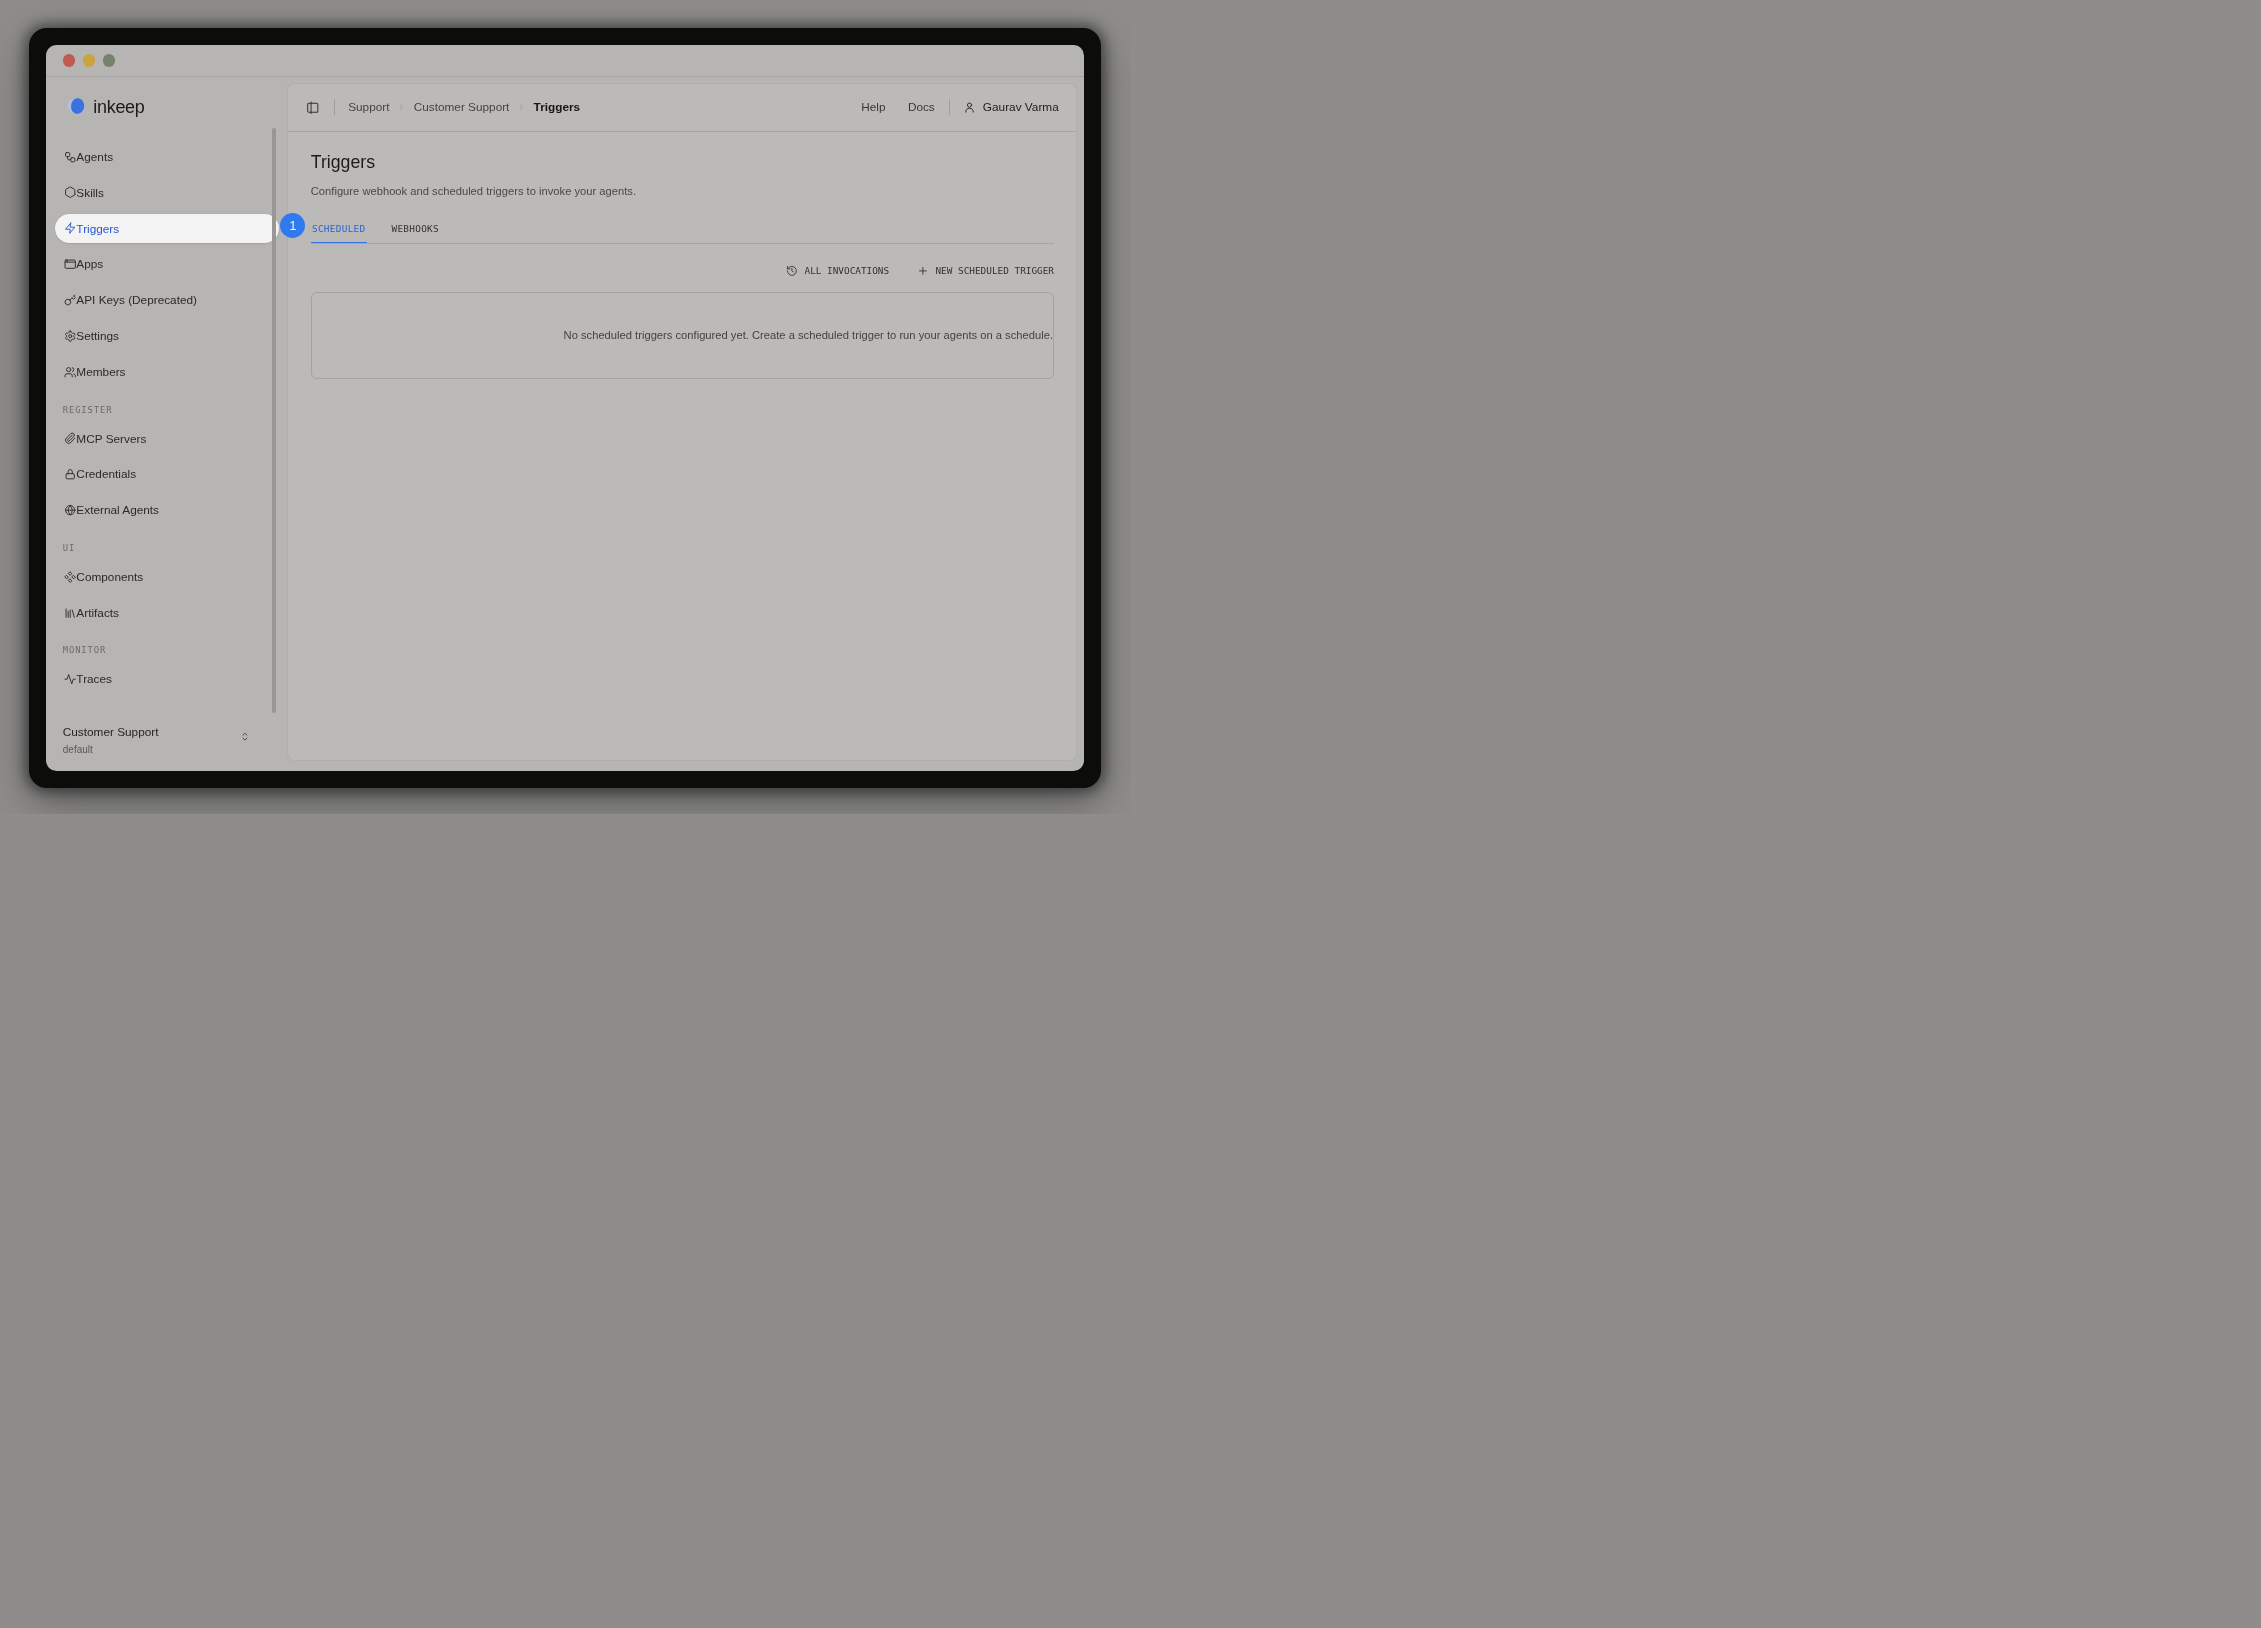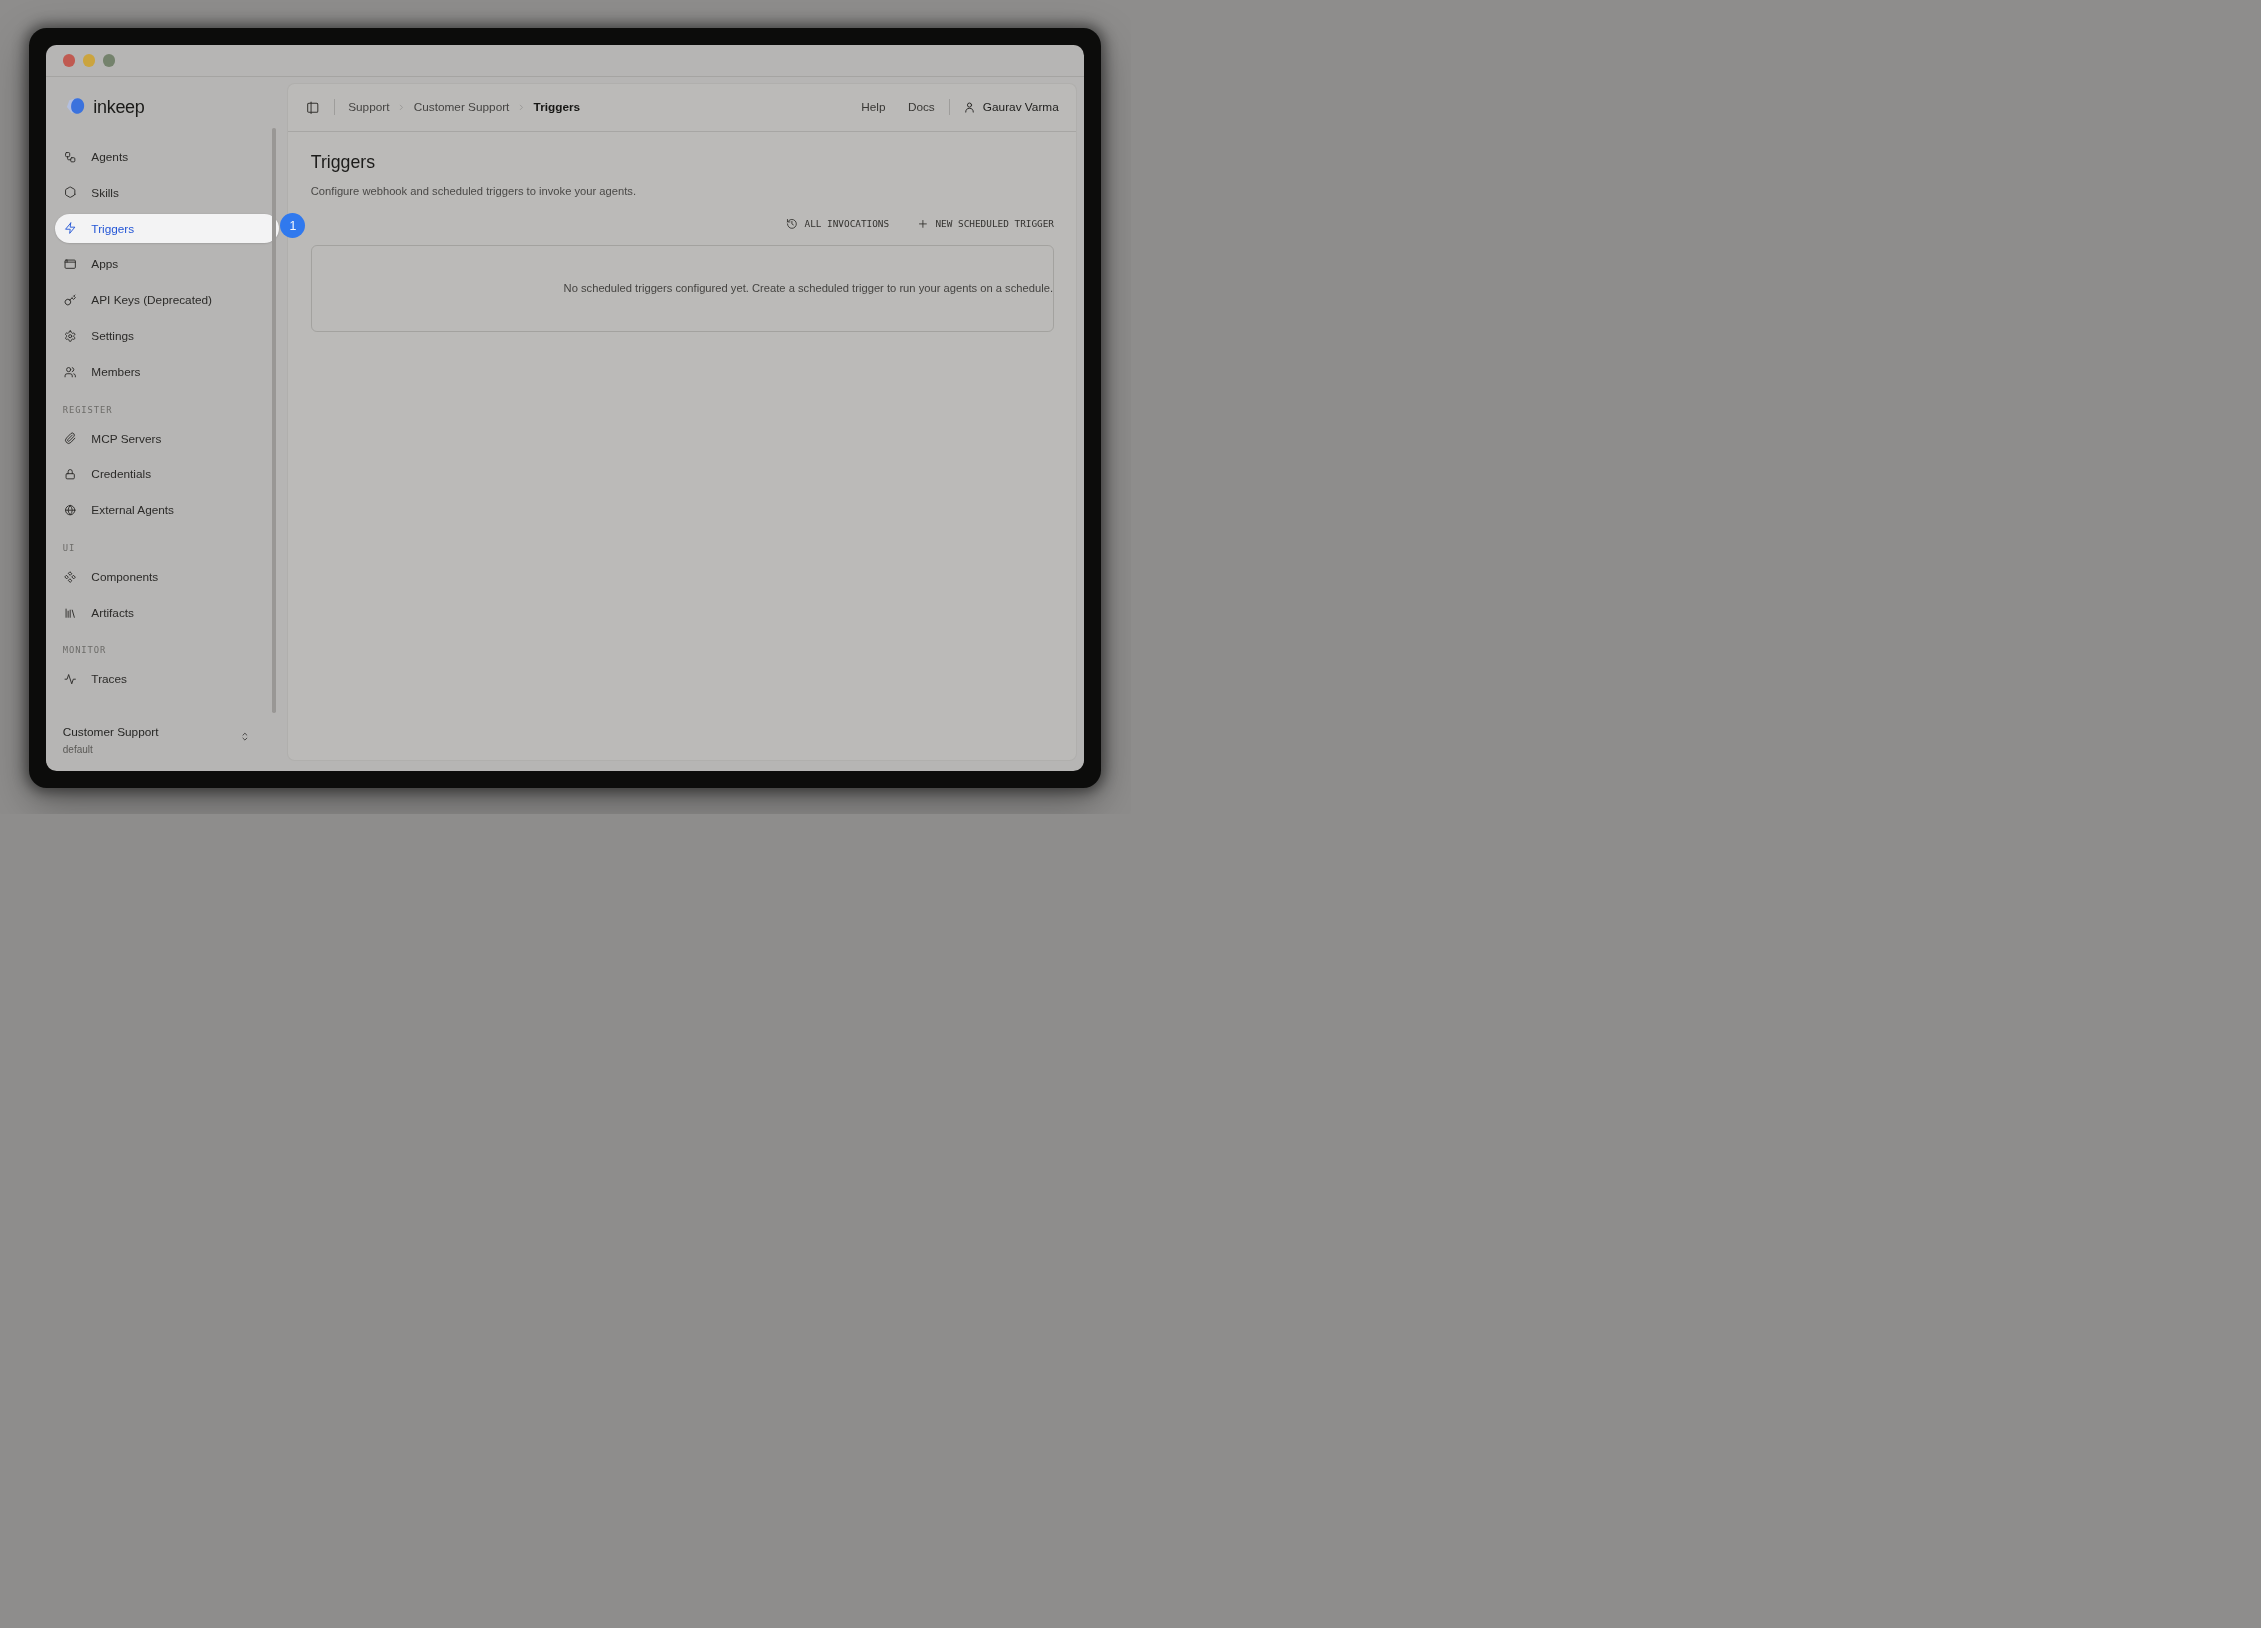--- a/index.html
+++ b/index.html
@@ -27,21 +27,21 @@
 
   
   .sidebar { width:241px; flex:0 0 241px; position:relative; display:flex;
     flex-direction:column; padding:0 8.2px; }
   .brand { display:flex; align-items:center; gap:4.7px; margin:17.7px 0 0 7px; }
   .brand-mark { width:27px; height:25px; flex:0 0 27px; }
   .brand-name { font-size:18px; color:#1b1b19; letter-spacing:-0.3px; }
 
   .nav { margin-top:22.4px; list-style:none; }
   .nav-item { height:29.4px; border-radius:15.3px; display:flex; align-items:center;
-    gap:15px; padding:0 9.4px; font-size:11.8px; color:#2b2a28; margin-bottom:6.5px;
+    gap:0; padding:0 9.4px; font-size:11.8px; color:#2b2a28; margin-bottom:6.5px;
     cursor:pointer; }
   .nav-item svg { width:12.4px; height:12.4px; flex:0 0 12.4px; }
   .nav-item.active { background:#f3f3f4; color:#2456d6;
     box-shadow:0 0.6px 1.8px rgba(0,0,0,.18); }
   .section-title { font-family:"DejaVu Sans Mono", monospace; font-size:8.8px;
     color:#6c6b68; letter-spacing:0.9px; margin:17.7px 0 9.4px 8.2px; }
 
   .project { margin-top:auto; margin-bottom:16.5px; position:relative;
     padding:0 0 0 8.2px; }
   .project-name { font-size:11.8px; color:#262624; }
@@ -273,20 +273,24 @@
                 <path d="M5 20.5a7 7 0 0 1 14 0"></path>
               </svg>
             <span class="user-name">Gaurav Varma</span>
           </div>
         </div>
 
         <div class="content">
           <h1 class="page-title">Triggers</h1>
           <p class="page-desc">Configure webhook and scheduled triggers to invoke your agents.</p>
 
+          <div class="tabs">
+            <div class="tab active">SCHEDULED</div>
+            <div class="tab">WEBHOOKS</div>
+          </div>
 
           <div class="actions">
             <div class="action-btn">
               <svg class="ic" viewBox="0 0 24 24">
                   <path d="M3 12a9 9 0 1 0 9-9 9.75 9.75 0 0 0-6.74 2.74L3 8"></path>
                   <path d="M3 3v5h5"></path>
                   <path d="M12 7v5l3 2"></path>
                 </svg>
               <span>ALL INVOCATIONS</span>
             </div>

